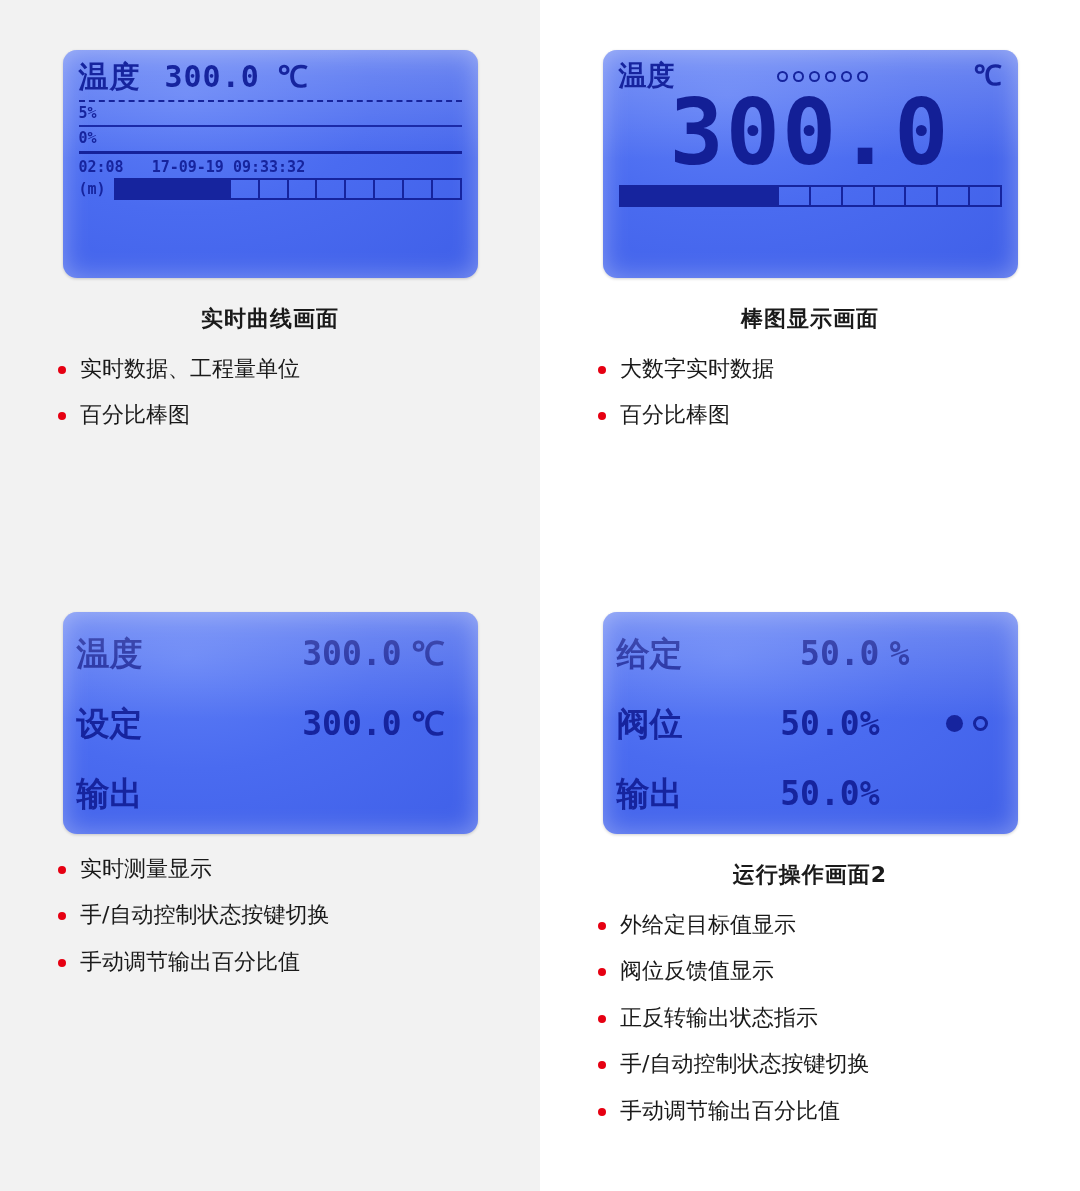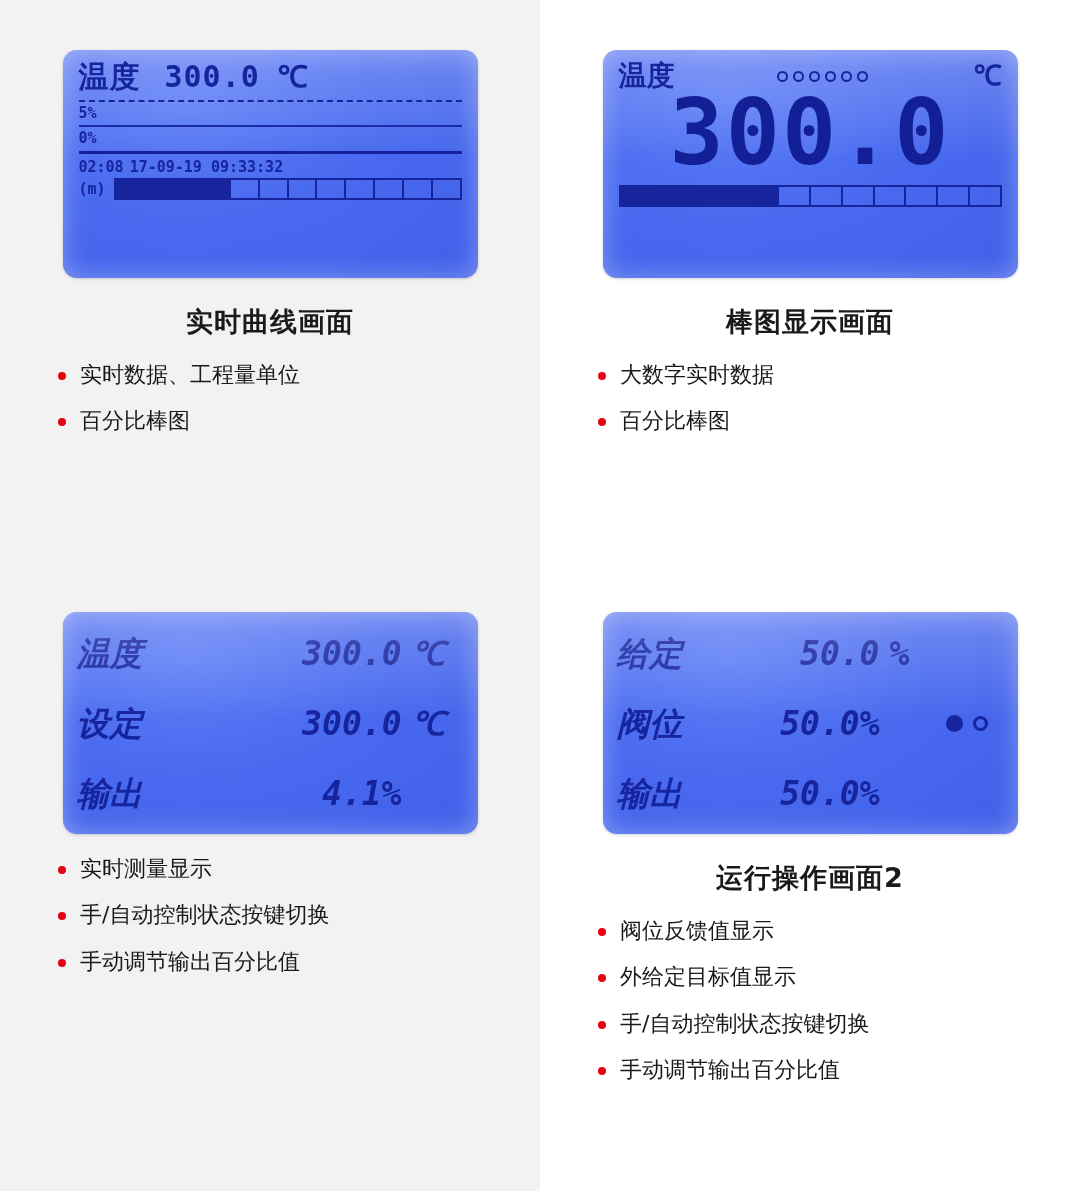--- a/index.html
+++ b/index.html
@@ -134,21 +134,21 @@
     width: 100%;
   }
   .time-row {
     margin-top: 4px;
     display: flex;
     align-items: center;
     font-size: 15px;
     font-weight: 700;
     color: #16249e;
     font-family: "DejaVu Sans Mono", monospace;
-    gap: 6px;
+    gap: 28px;
   }
   .bar-row {
     margin-top: 2px;
     display: flex;
     align-items: center;
     gap: 8px;
   }
   .bar-unit {
     font-size: 15px;
     font-weight: 700;
@@ -206,21 +206,20 @@
   }
 
   
   .op-rows {
     display: flex;
     flex-direction: column;
     justify-content: space-around;
     height: 100%;
     padding: 6px 10px 6px 14px;
     box-sizing: border-box;
-    font-style: italic;
   }
   .op-row {
     display: flex;
     align-items: center;
     font-size: 33px;
     font-weight: 700;
     color: #16249e;
     line-height: 1;
   }
   .op-label {
@@ -260,21 +259,21 @@
     border-radius: 50%;
     border: 3px solid #16249e;
     box-sizing: border-box;
     display: inline-block;
   }
 
   
   .caption {
     text-align: center;
     font-family: "DejaVu Sans", sans-serif;
-    font-size: 27px;
+    font-size: 22px;
     font-weight: 700;
     color: #1a1a1a;
     margin-top: 26px;
     letter-spacing: 1px;
   }
   .bullets {
     margin: 22px 0 0 28px;
     padding: 0;
     list-style: none;
   }
@@ -404,21 +403,20 @@
             <span class="op-value">300.0</span>
             <span class="op-unit">℃</span>
           </div>
           <div class="op-row">
             <span class="op-label cn">设定</span>
             <span class="op-value">300.0</span>
             <span class="op-unit">℃</span>
           </div>
           <div class="op-row">
             <span class="op-label cn">输出</span>
-            <span class="op-value">4.1%</span>
             <span class="op-unit"></span>
           </div>
         </div>
       </div>
       <ul class="bullets">
         <li>实时测量显示</li>
         <li>手/自动控制状态按键切换</li>
         <li>手动调节输出百分比值</li>
       </ul>
     </div>
@@ -445,21 +443,22 @@
           <div class="op-row">
             <span class="op-label cn">输出</span>
             <span class="op-value">50.0%</span>
             <span class="op-unit"></span>
             <span class="op-ind"></span>
           </div>
         </div>
       </div>
       <div class="caption">运行操作画面2</div>
       <ul class="bullets">
+        <li>外给定目标值显示</li>
         <li>阀位反馈值显示</li>
-        <li>外给定目标值显示</li>
+        <li>正反转输出状态指示</li>
         <li>手/自动控制状态按键切换</li>
         <li>手动调节输出百分比值</li>
       </ul>
     </div>
 
   </div>
 </div>
 
 </body></html>

